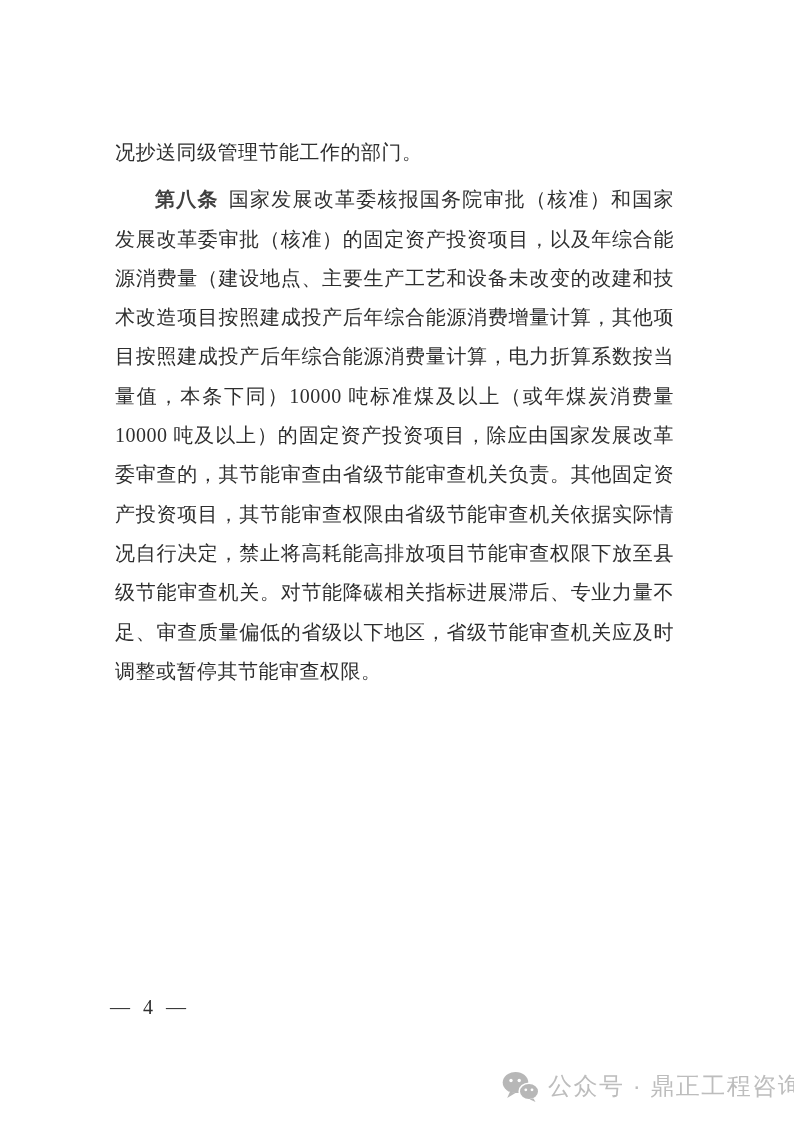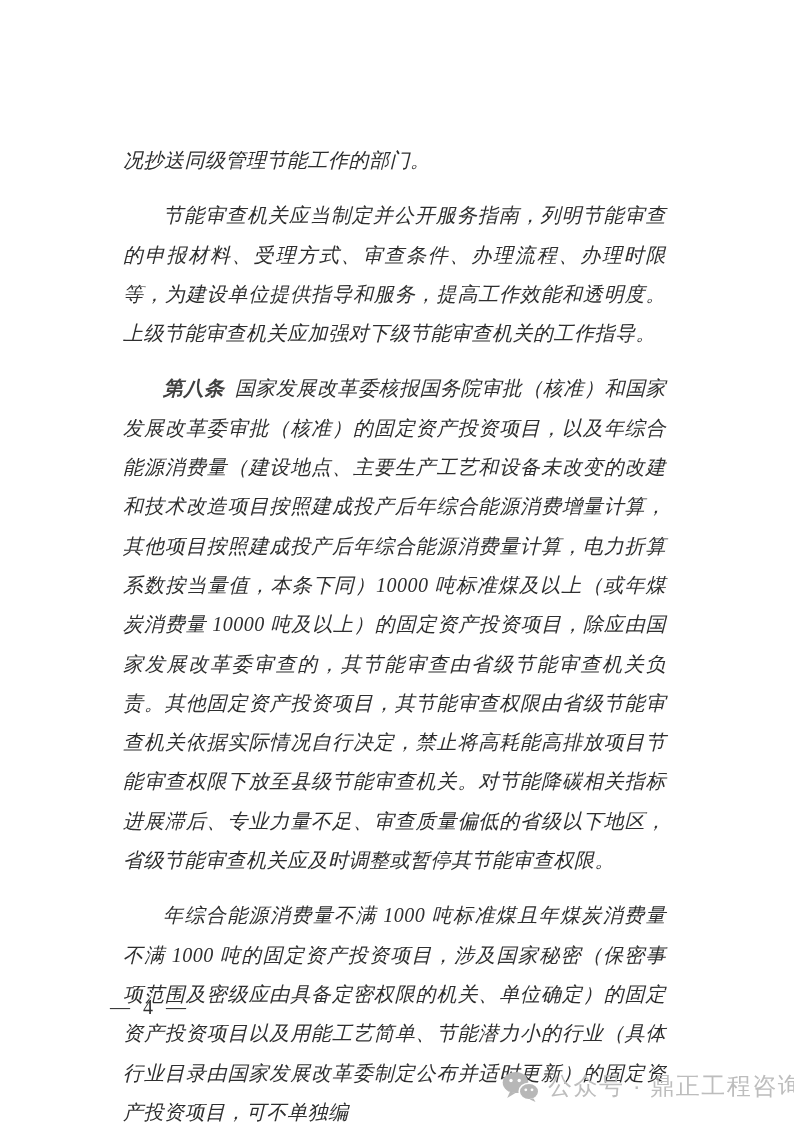--- a/index.html
+++ b/index.html
@@ -20,23 +20,22 @@
     left: 107px;
     top: 125px;
     width: 575px;
     font-size: 20px;
     line-height: 39.3px;
     letter-spacing: 0.5px;
     color: #2e2e2e;
     text-align: justify;
   }
   .para {
-    margin: 16px;
+    margin: 8px;
     padding: 0;
-    font-style: italic;
   }
   .para.indent {
     text-indent: 2em;
   }
   .lead {
     font-weight: bold;
     color: #404040;
     margin-right: 10px;
   }
   .page-number {
@@ -72,27 +71,21 @@
 </head>
 <body>
 
 <div class="page">
 
   <div class="content">
     <p class="para">
       <span>况抄送同级管理节能工作的部门。</span>
     </p>
     <p class="para indent">
-      <span>节能审查机关应当制定并公开服务指南，列明节能审查的申报材料、受理方式、审查条件、办理流程、办理时限等，为建设单位提供指导和服务，提高工作效能和透明度。上级节能审查机关应加强对下级节能审查机关的工作指导。</span>
-    </p>
-    <p class="para indent">
       <span class="lead">第八条</span><span>国家发展改革委核报国务院审批（核准）和国家发展改革委审批（核准）的固定资产投资项目，以及年综合能源消费量（建设地点、主要生产工艺和设备未改变的改建和技术改造项目按照建成投产后年综合能源消费增量计算，其他项目按照建成投产后年综合能源消费量计算，电力折算系数按当量值，本条下同）10000 吨标准煤及以上（或年煤炭消费量 10000 吨及以上）的固定资产投资项目，除应由国家发展改革委审查的，其节能审查由省级节能审查机关负责。其他固定资产投资项目，其节能审查权限由省级节能审查机关依据实际情况自行决定，禁止将高耗能高排放项目节能审查权限下放至县级节能审查机关。对节能降碳相关指标进展滞后、专业力量不足、审查质量偏低的省级以下地区，省级节能审查机关应及时调整或暂停其节能审查权限。</span>
-    </p>
-    <p class="para indent">
-      <span>年综合能源消费量不满 1000 吨标准煤且年煤炭消费量不满 1000 吨的固定资产投资项目，涉及国家秘密（保密事项范围及密级应由具备定密权限的机关、单位确定）的固定资产投资项目以及用能工艺简单、节能潜力小的行业（具体行业目录由国家发展改革委制定公布并适时更新）的固定资产投资项目，可不单独编</span>
     </p>
   </div>
 
   <div class="page-number">— 4 —</div>
 
   <div class="watermark">
     <span class="wicon">
       <svg width="37" height="31" viewBox="0 0 37 31" xmlns="http://www.w3.org/2000/svg" aria-hidden="true">
         <ellipse cx="13.5" cy="11.5" rx="12.8" ry="10.6" fill="#b7b7b7"></ellipse>
         <path d="M8 20.5 L5.2 27 L13.5 22" fill="#b7b7b7"></path>

